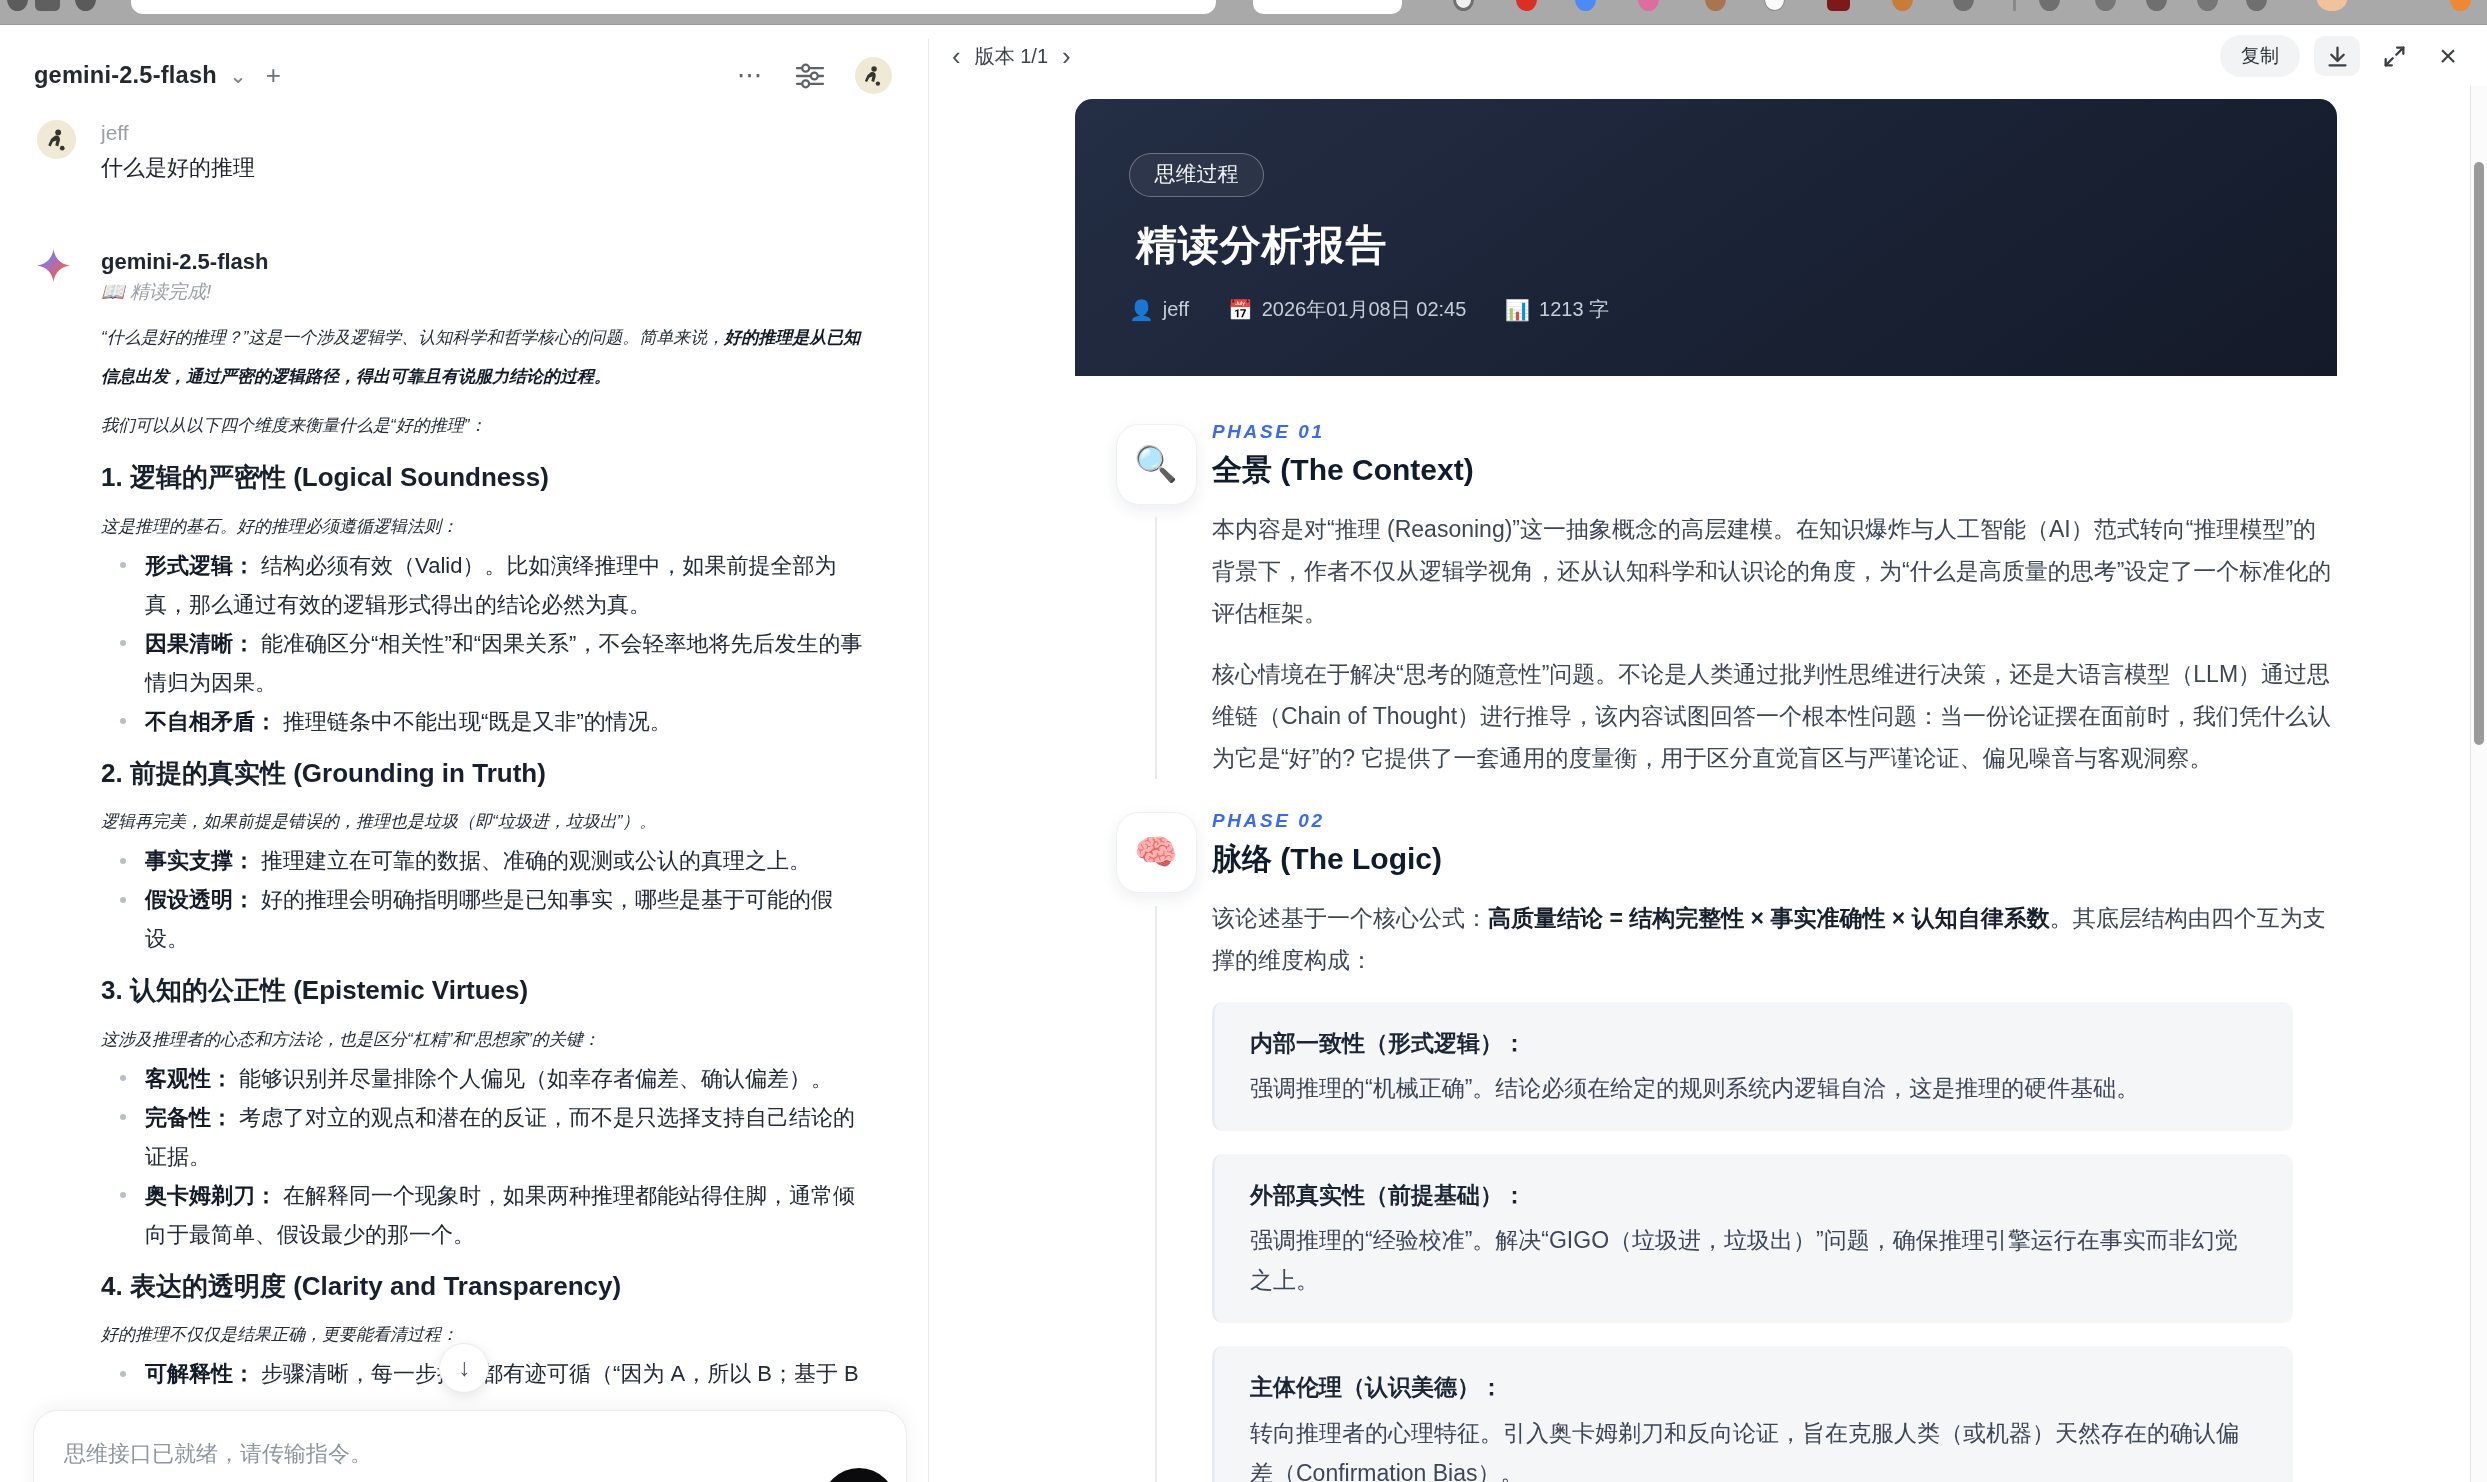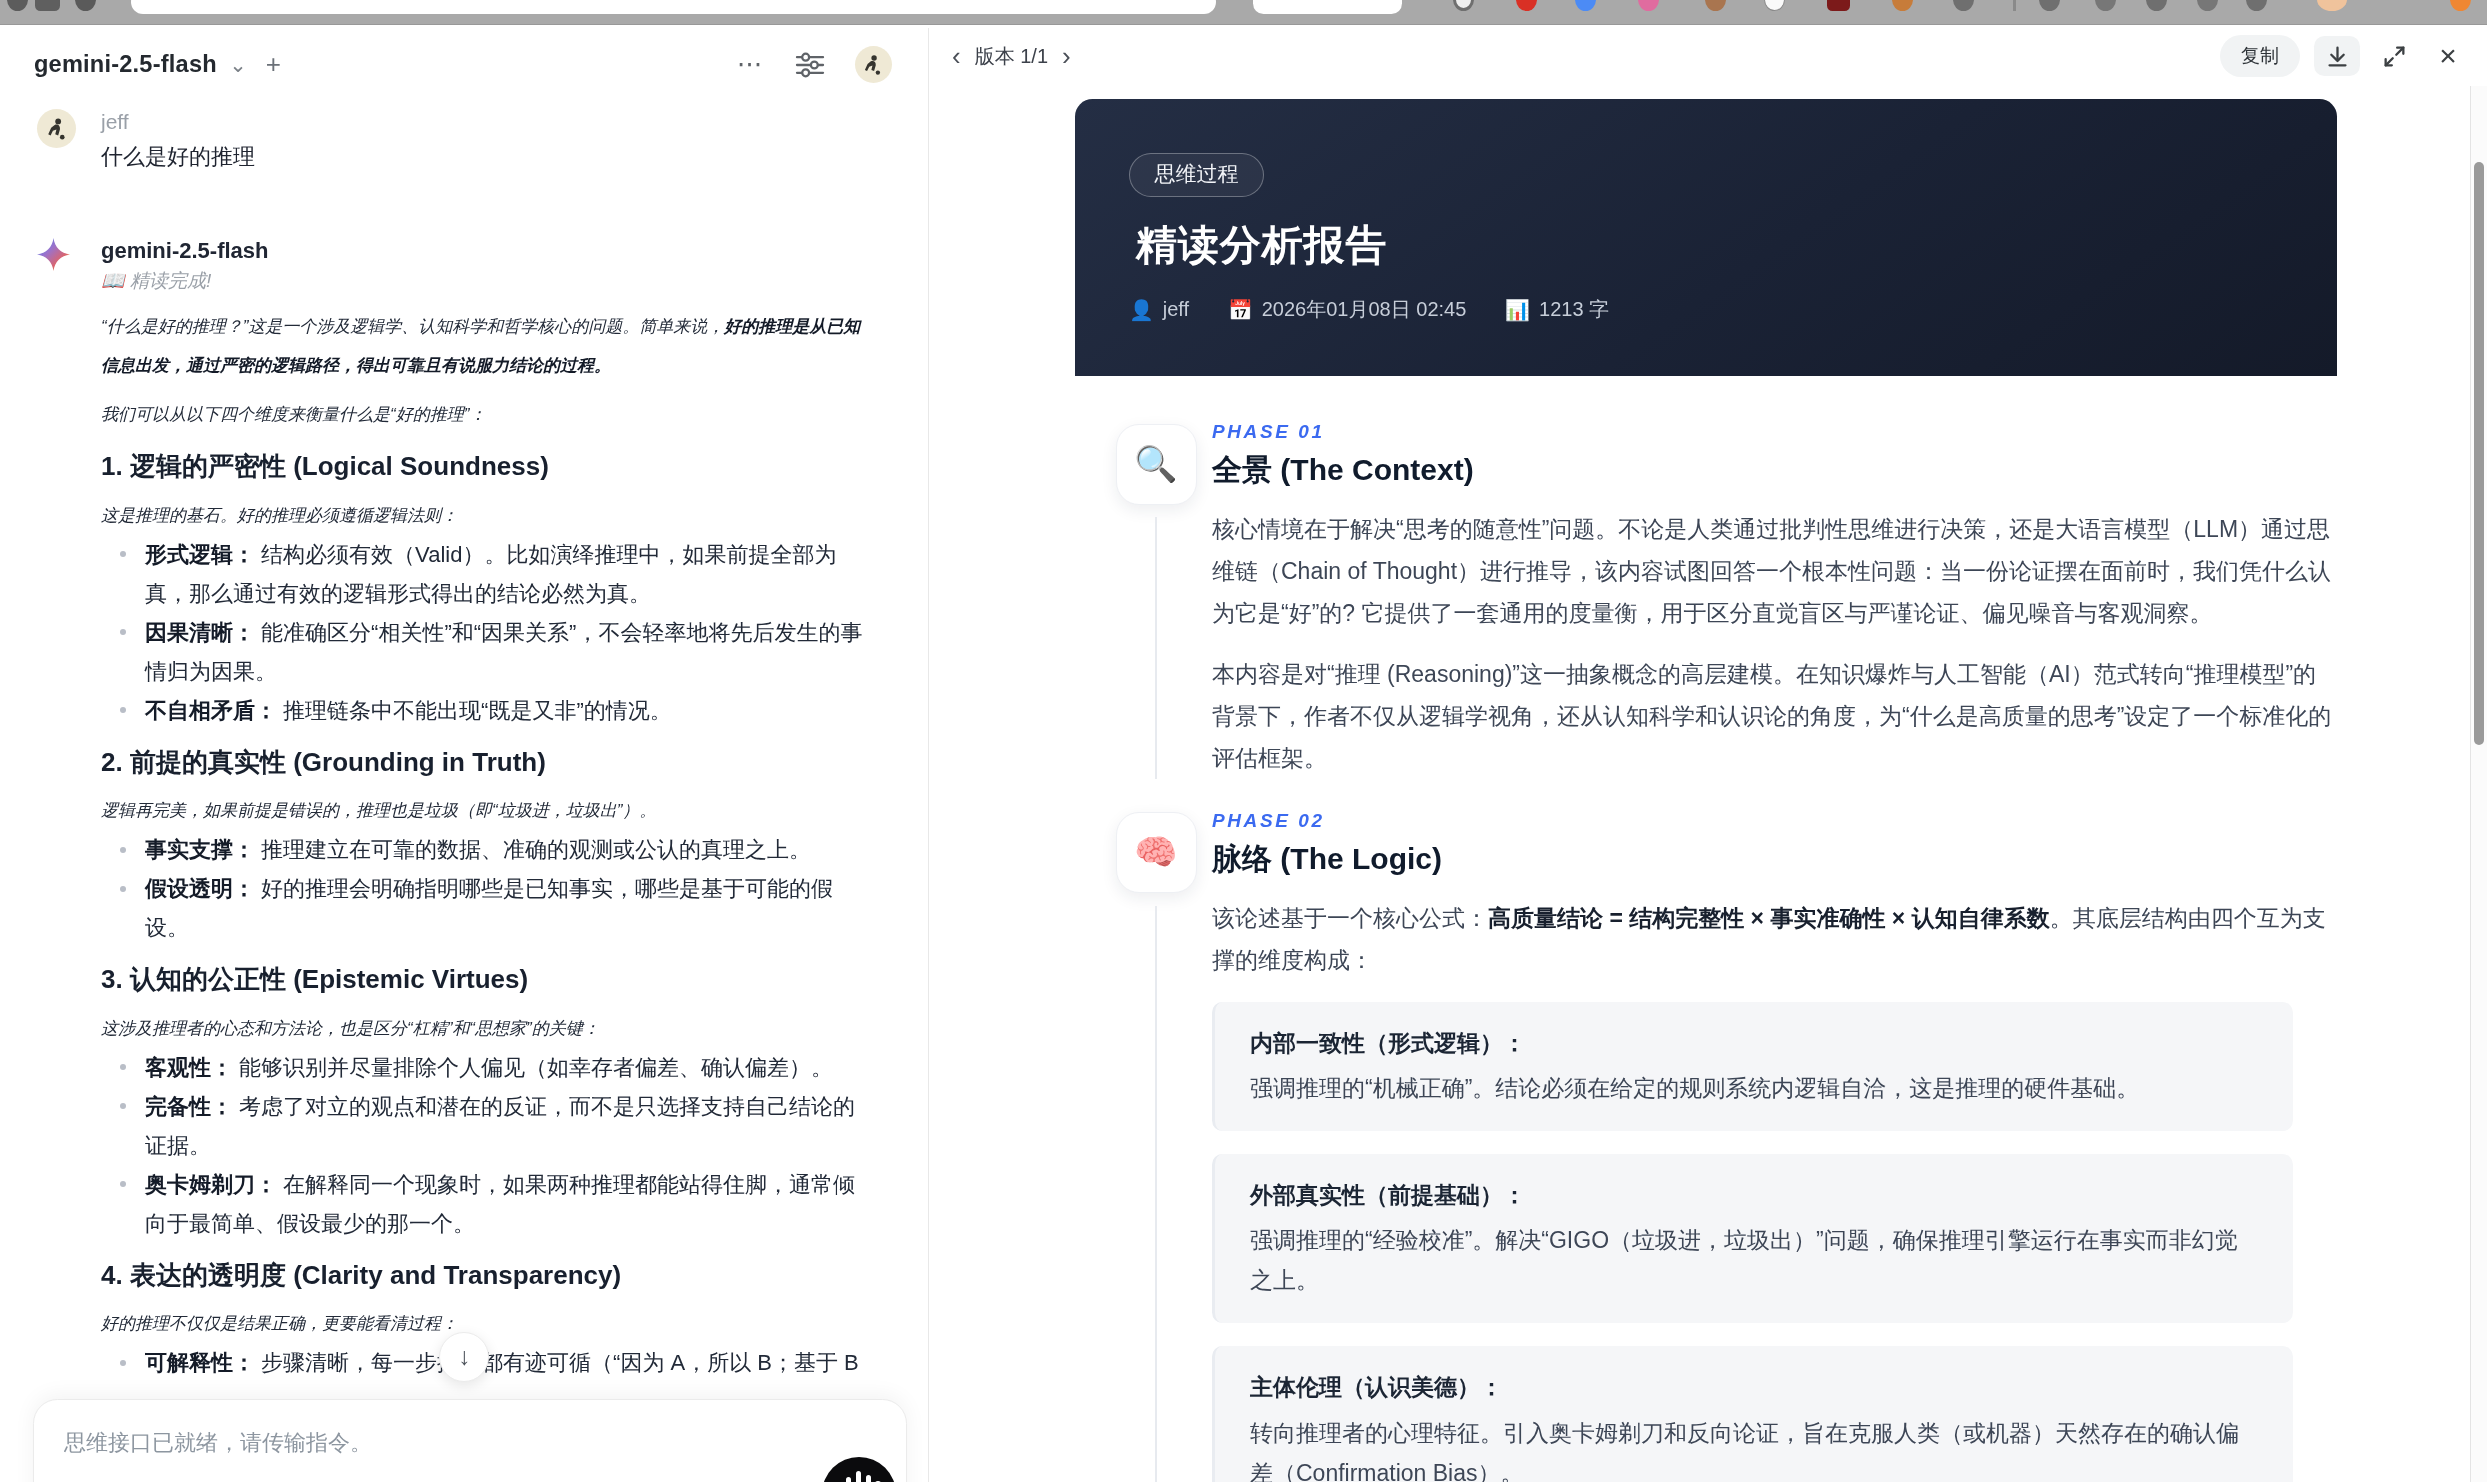--- a/index.html
+++ b/index.html
@@ -8,21 +8,21 @@
   .stage { position:relative; width:2487px; height:1483px; overflow:hidden; }
 
   
   .chrome { position:absolute; left:0; top:0; width:100%; height:24.5px; background:#a9a9a9;
     overflow:hidden; border-bottom:0.9px solid #989898; }
   .chrome .tab { position:absolute; left:131px; width:1085px; top:-10.5px; height:24.5px;
     background:#fff; border-radius:12.3px; }
   .stub { position:absolute; top:-12.3px; width:21px; height:23px; border-radius:50%; }
 
   
-  .left-panel { position:absolute; left:0; top:28px; width:929px; bottom:0; background:#fff;
+  .left-panel { position:absolute; left:0; top:39px; width:929px; bottom:0; background:#fff;
     border-right:0.9px solid #e8e8e8; overflow:hidden; }
   .right-panel { position:absolute; left:929px; top:24.5px; right:0; bottom:0; background:#fff; overflow:hidden; }
 
   
   .lp-header { position:relative; height:58px; padding:15.8px 17.5px 0 34px; display:flex; align-items:center; }
   .lp-title { font-size:23.6px; font-weight:600; color:#24292f; letter-spacing:0.2px; }
   .lp-chevron { font-size:21px; color:#7a8087; margin-left:12.3px; }
   .lp-add { font-size:26px; color:#6b7178; margin-left:19px; font-weight:400; }
   .lp-header-right { margin-left:auto; display:flex; align-items:center; gap:30px; padding-right:19px; }
   .more-dots { font-size:26px; color:#5f6368; letter-spacing:1.8px; }
@@ -332,22 +332,22 @@
         <div class="phase">
           <div class="rail">
             <div class="squircle">
                 <span>🔍</span>
               </div>
             <div class="rail-line"></div>
           </div>
           <div class="phase-content">
             <div class="phase-label">PHASE 01</div>
             <div class="phase-title">全景 (The Context)</div>
+            <p>本内容是对“推理 (Reasoning)”这一抽象概念的高层建模。在知识爆炸与人工智能（AI）范式转向“推理模型”的背景下，作者不仅从逻辑学视角，还从认知科学和认识论的角度，为“什么是高质量的思考”设定了一个标准化的评估框架。</p>
             <p>核心情境在于解决“思考的随意性”问题。不论是人类通过批判性思维进行决策，还是大语言模型（LLM）通过思维链（Chain of Thought）进行推导，该内容试图回答一个根本性问题：当一份论证摆在面前时，我们凭什么认为它是“好”的? 它提供了一套通用的度量衡，用于区分直觉盲区与严谨论证、偏见噪音与客观洞察。</p>
-            <p>本内容是对“推理 (Reasoning)”这一抽象概念的高层建模。在知识爆炸与人工智能（AI）范式转向“推理模型”的背景下，作者不仅从逻辑学视角，还从认知科学和认识论的角度，为“什么是高质量的思考”设定了一个标准化的评估框架。</p>
           </div>
         </div>
 
         <div class="phase">
           <div class="rail">
             <div class="squircle">
                 <span>🧠</span>
               </div>
             <div class="rail-line"></div>
           </div>

